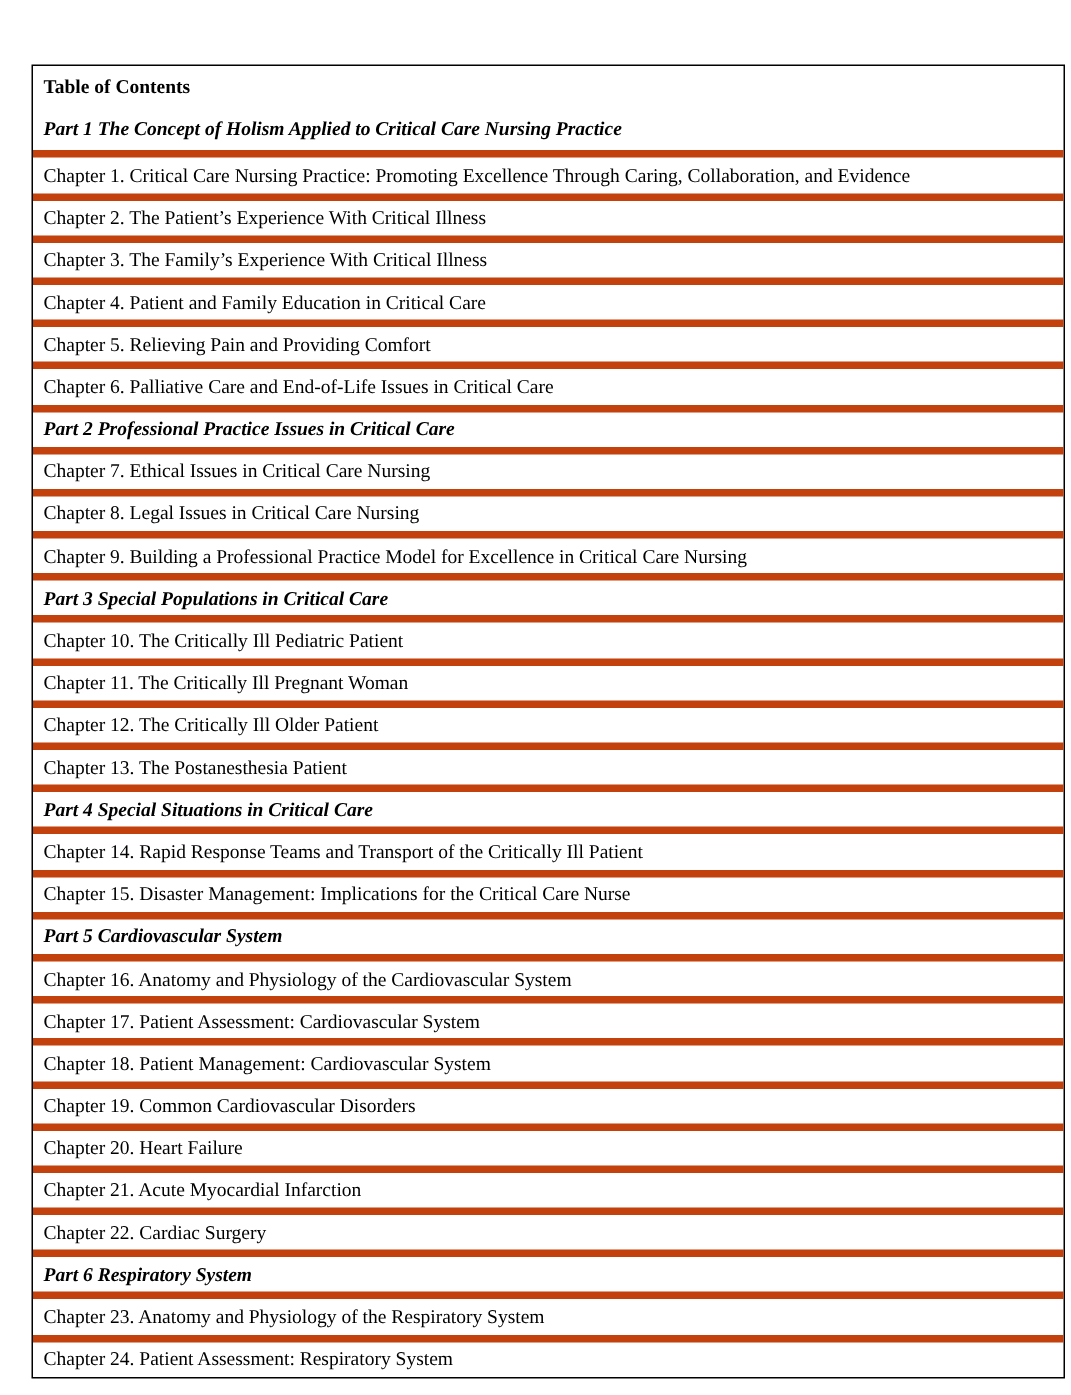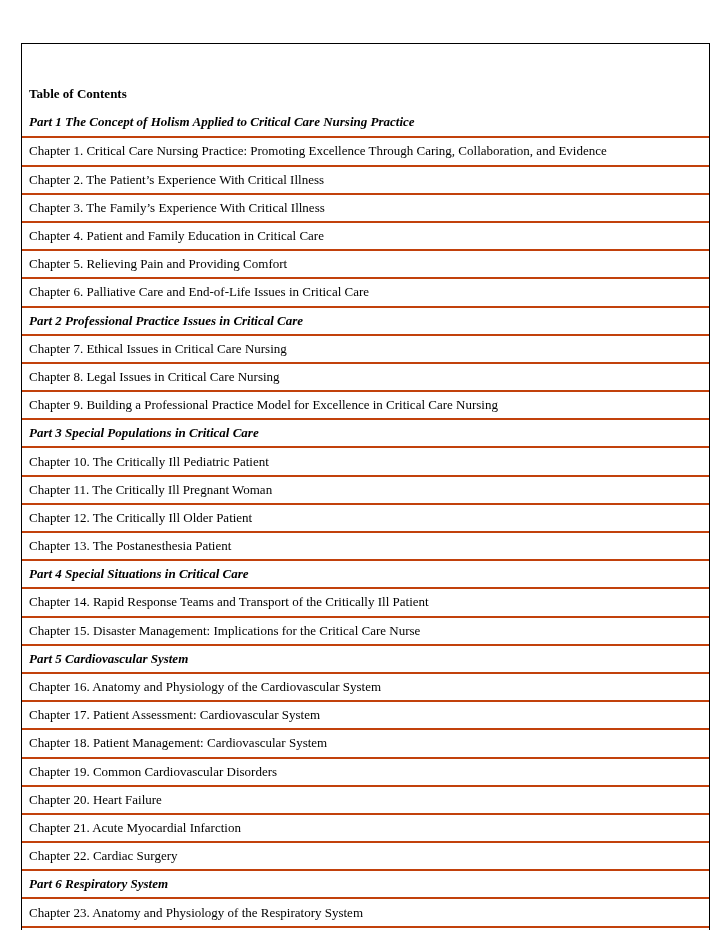--- a/index.html
+++ b/index.html
@@ -4,26 +4,26 @@
 <style>
   html, body { margin: 0; padding: 0; background: #ffffff; }
   body { width: 714px; height: 930px; position: relative; overflow: hidden;
          font-family: "Liberation Serif", serif; color: #000; }
   .toc {
     position: absolute; left: 21px; top: 43px; width: 689px;
     border: 1px solid #000; box-sizing: border-box;
   }
   .row {
     height: 28.2px; box-sizing: border-box;
-    border-top: 2px solid #c2410c;
+    border-top: 5px solid #c2410c;
     padding-left: 7px; display: flex; align-items: center;
     font-size: 13px; white-space: nowrap; overflow: hidden;
   }
   .row:first-child { border-top: none; }
-  .row.title { font-weight: bold; margin-top: 36px; }
+  .row.title { font-weight: bold; }
   .row.part { font-weight: bold; font-style: italic; text-align: right; }
 </style>
 </head>
 <body>
 
 <div class="toc">
   <div class="row title">Table of Contents</div>
   <div id="toc-rows" style="display:contents"><div class="row part">Part 1 The Concept of Holism Applied to Critical Care Nursing Practice</div><div class="row chapter">Chapter 1. Critical Care Nursing Practice: Promoting Excellence Through Caring, Collaboration, and Evidence</div><div class="row chapter">Chapter 2. The Patient’s Experience With Critical Illness</div><div class="row chapter">Chapter 3. The Family’s Experience With Critical Illness</div><div class="row chapter">Chapter 4. Patient and Family Education in Critical Care</div><div class="row chapter">Chapter 5. Relieving Pain and Providing Comfort</div><div class="row chapter">Chapter 6. Palliative Care and End-of-Life Issues in Critical Care</div><div class="row part">Part 2 Professional Practice Issues in Critical Care</div><div class="row chapter">Chapter 7. Ethical Issues in Critical Care Nursing</div><div class="row chapter">Chapter 8. Legal Issues in Critical Care Nursing</div><div class="row chapter">Chapter 9. Building a Professional Practice Model for Excellence in Critical Care Nursing</div><div class="row part">Part 3 Special Populations in Critical Care</div><div class="row chapter">Chapter 10. The Critically Ill Pediatric Patient</div><div class="row chapter">Chapter 11. The Critically Ill Pregnant Woman</div><div class="row chapter">Chapter 12. The Critically Ill Older Patient</div><div class="row chapter">Chapter 13. The Postanesthesia Patient</div><div class="row part">Part 4 Special Situations in Critical Care</div><div class="row chapter">Chapter 14. Rapid Response Teams and Transport of the Critically Ill Patient</div><div class="row chapter">Chapter 15. Disaster Management: Implications for the Critical Care Nurse</div><div class="row part">Part 5 Cardiovascular System</div><div class="row chapter">Chapter 16. Anatomy and Physiology of the Cardiovascular System</div><div class="row chapter">Chapter 17. Patient Assessment: Cardiovascular System</div><div class="row chapter">Chapter 18. Patient Management: Cardiovascular System</div><div class="row chapter">Chapter 19. Common Cardiovascular Disorders</div><div class="row chapter">Chapter 20. Heart Failure</div><div class="row chapter">Chapter 21. Acute Myocardial Infarction</div><div class="row chapter">Chapter 22. Cardiac Surgery</div><div class="row part">Part 6 Respiratory System</div><div class="row chapter">Chapter 23. Anatomy and Physiology of the Respiratory System</div><div class="row chapter">Chapter 24. Patient Assessment: Respiratory System</div></div>
 </div>
 

